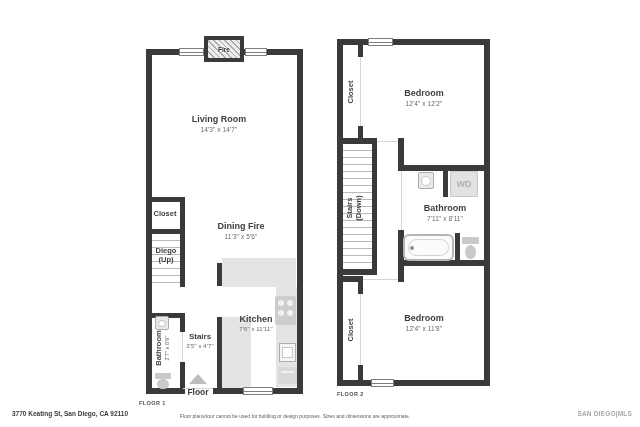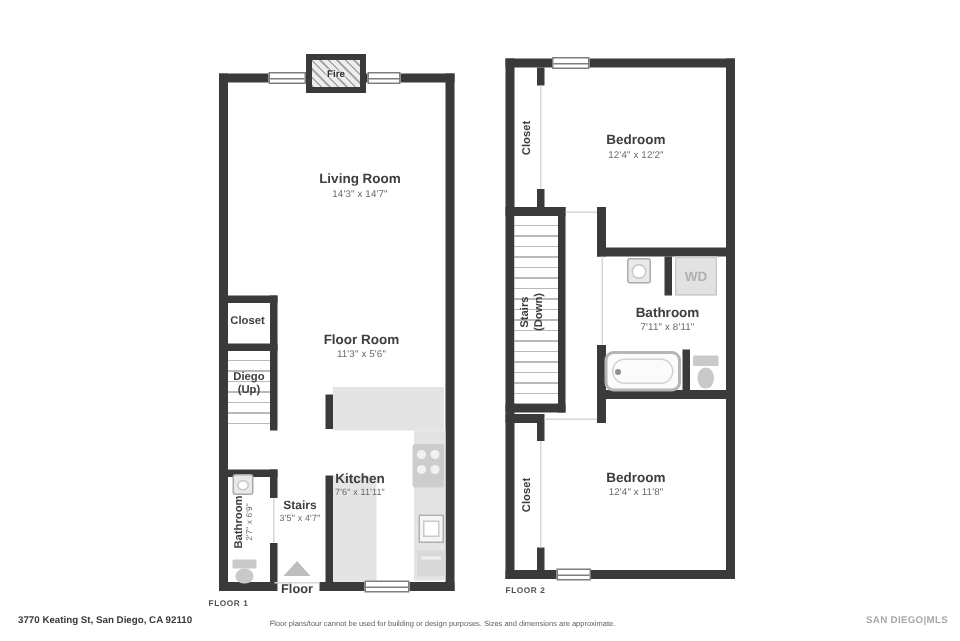--- a/index.html
+++ b/index.html
@@ -94,29 +94,29 @@
       </div>
 
     <div class="snk" style="left:155px;top:316px;width:14px;height:14px">
         <i></i>
       </div>
     <i class="toi-tank" style="left:155px;top:373px;width:16px;height:6px"></i>
     <i class="toi-bowl" style="left:157px;top:379px;width:12px;height:10px"></i>
 
     <i class="tri" style="left:189px;top:374px"></i>
 
-    <div class="lbl fs9" style="left:190px;top:114px;width:100px">
+    <div class="lbl fs9" style="left:169px;top:114px;width:100px">
       <span class="nm">Living Room</span>
       <span class="dm">14'3" x 14'7"</span>
     </div>
     <div class="lbl fs9" style="left:191px;top:221px;width:100px">
-      <span class="nm">Floor Room</span>
+      <span class="nm">Dining Fire</span>
       <span class="dm">11'3" x 5'6"</span>
     </div>
-    <div class="lbl fs9" style="left:200px;top:314px;width:80px">
+    <div class="lbl fs9" style="left:216px;top:314px;width:80px">
       <span class="nm">Kitchen</span>
       <span class="dm" style="font-size:6px">7'6" x 11'11"</span>
     </div>
     <div class="lbl fs8" style="left:170px;top:332px;width:60px">
       <span class="nm">Stairs</span>
       <span class="dm" style="font-size:6px">3'5" x 4'7"</span>
     </div>
     <div class="lbl fs75 rot" style="left:130px;top:337px;width:70px;height:22px">
       <span class="nm">Bathroom</span>
       <span class="dm" style="font-size:5.5px">2'7" x 6'9"</span>

